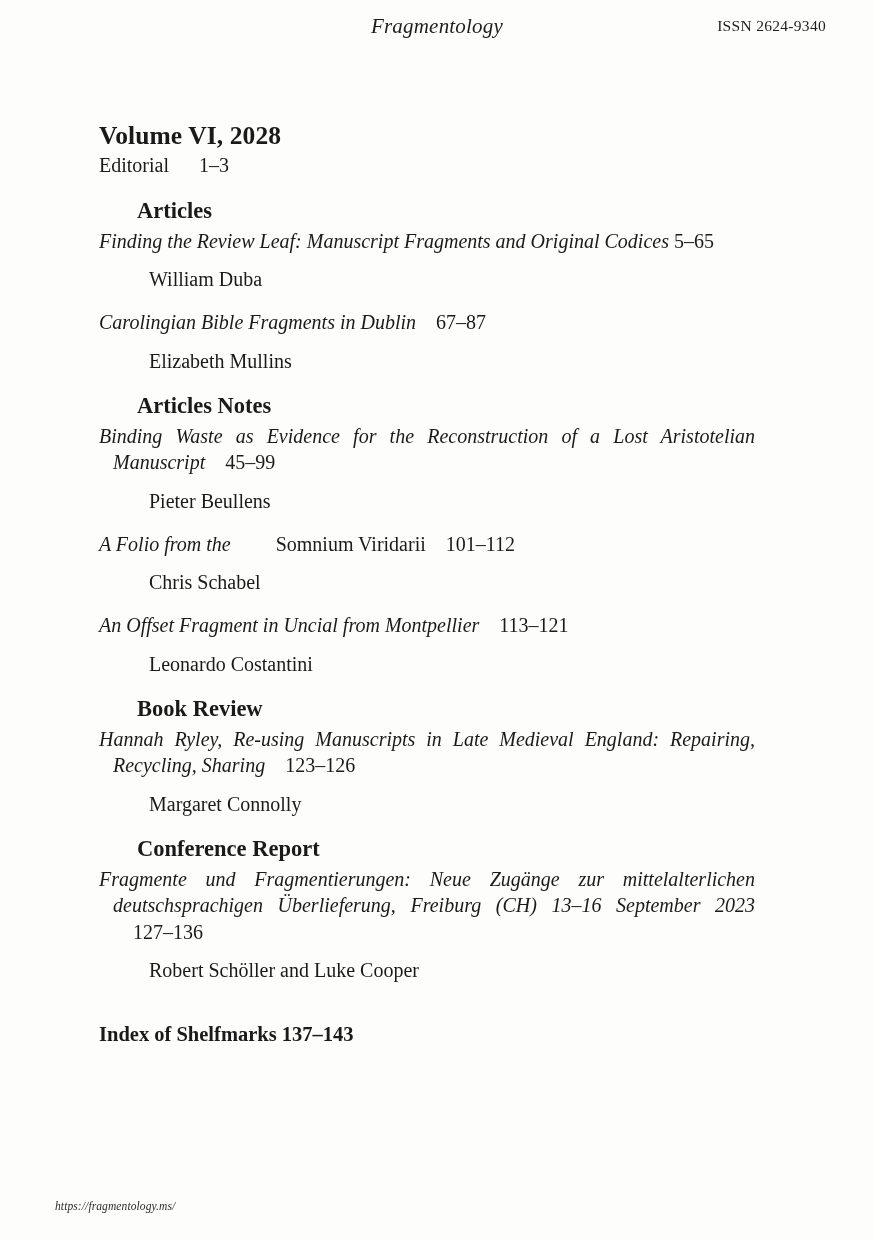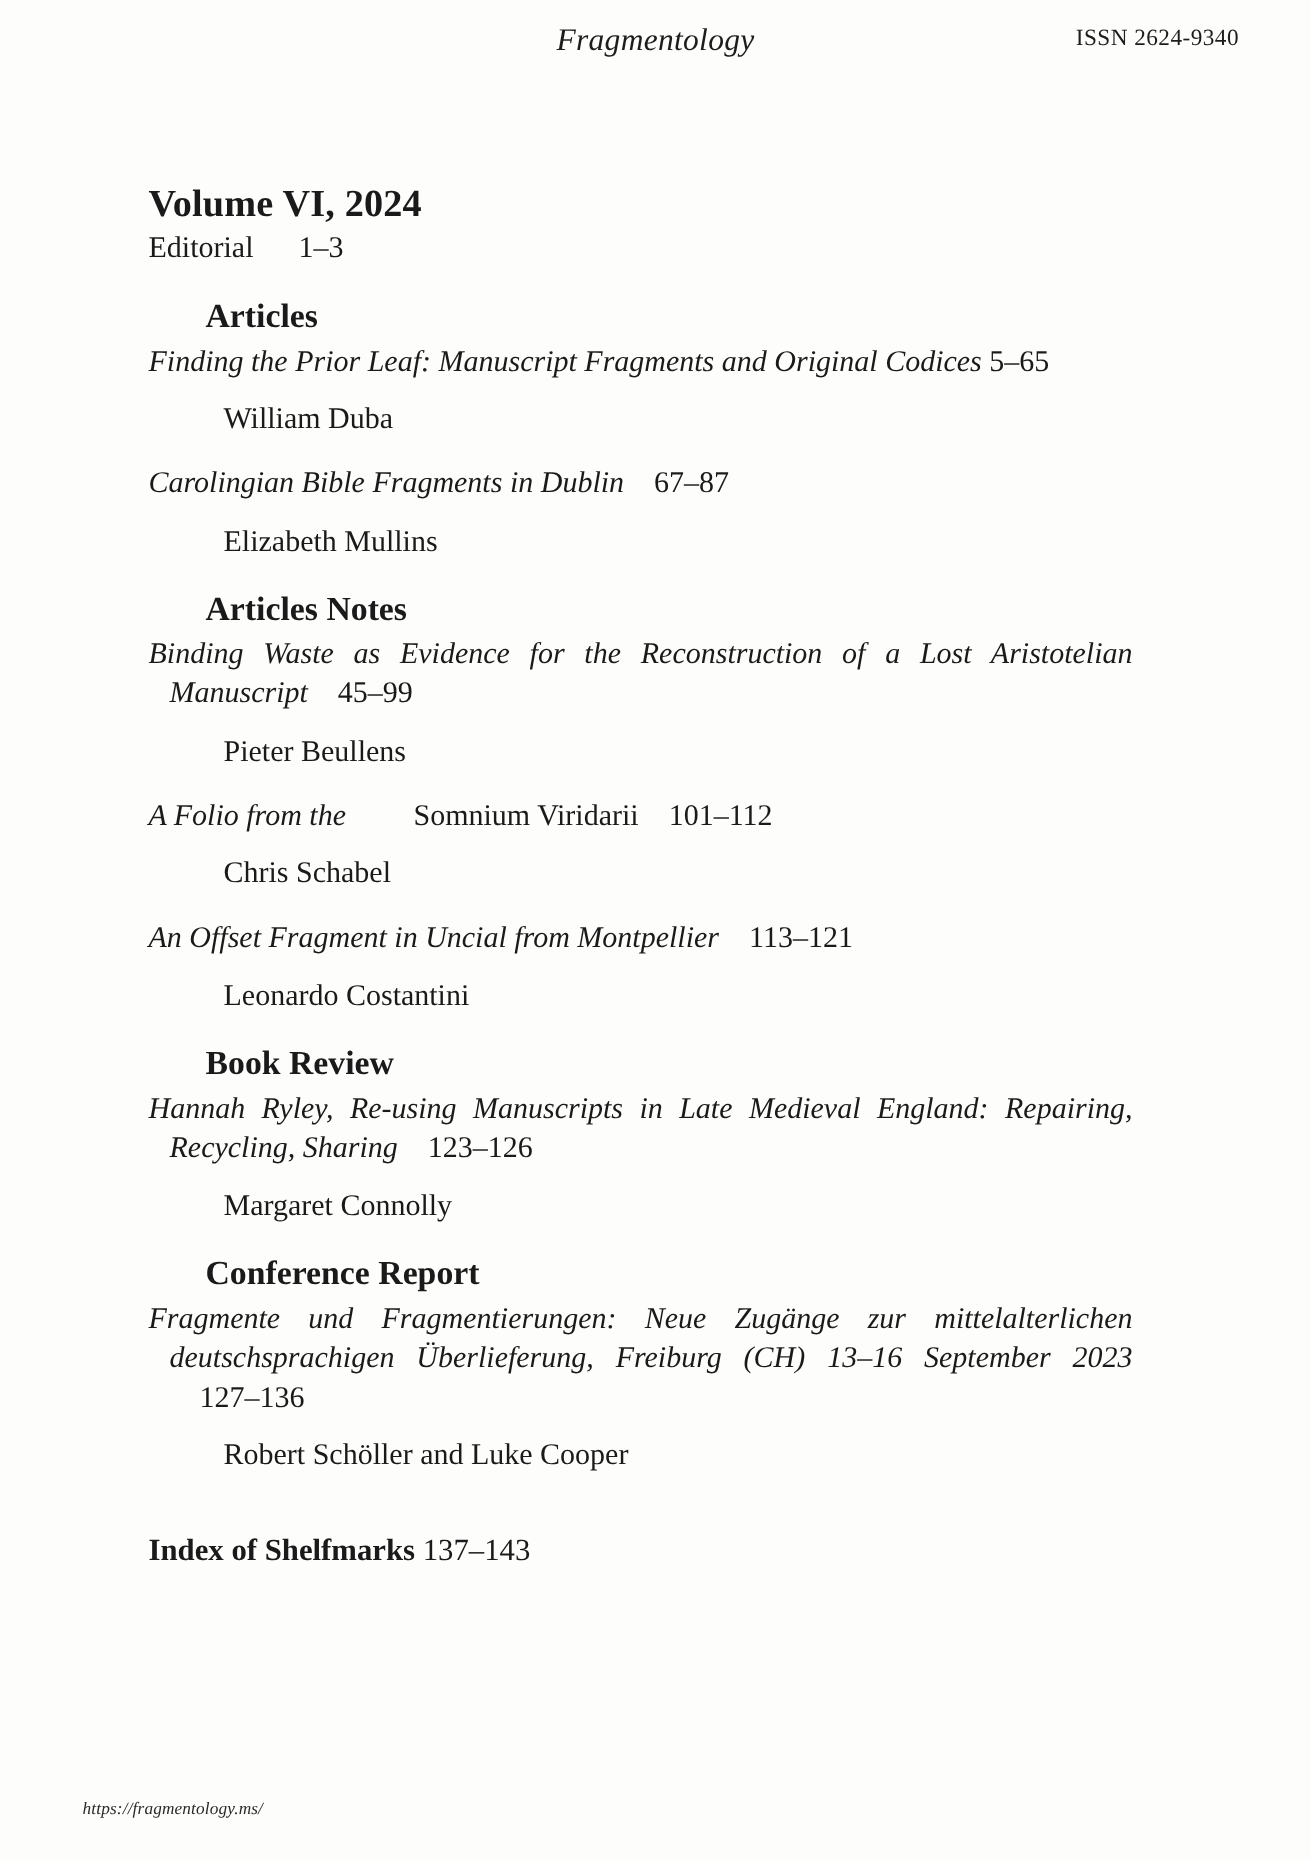--- a/index.html
+++ b/index.html
@@ -112,21 +112,21 @@
   .index-line {
     margin: 38px 0 0 0;
     font-size: 20.5px;
     line-height: 1.3;
   }
   .index-line .label {
     font-weight: bold;
     font-size: 20.5px;
   }
   .index-line .pages {
-    font-weight: normal;
+    font-weight: bold;
     margin-top: 18px;
   }
 
   
   .footer-url {
     position: absolute;
     left: 55px;
     bottom: 28px;
     font-style: italic;
     font-size: 11.5px;
@@ -139,28 +139,28 @@
 
 <div class="page">
 
   <div class="running-head">
     <div class="journal-title">Fragmentology</div>
     <div class="issn">ISSN 2624-9340</div>
   </div>
 
   <div class="content">
 
-    <h1 class="volume-title">Volume VI, 2024</h1>
+    <h1 class="volume-title">Volume VI, 2028</h1>
 
     <p class="editorial-line"><span>Editorial</span><span class="gap">      </span><span>1–3</span></p>
 
     <h2 class="section-heading">Articles</h2>
 
     <div class="entry">
-      <p class="entry-title"><span>Finding the Prior Leaf: Manuscript Fragments and Original Codices</span><span class="gap"> </span><span class="pages">5–65</span></p>
+      <p class="entry-title"><span>Finding the Review Leaf: Manuscript Fragments and Original Codices</span><span class="gap"> </span><span class="pages">5–65</span></p>
       <p class="entry-author">William Duba</p>
     </div>
 
     <div class="entry">
       <p class="entry-title"><span>Carolingian Bible Fragments in Dublin</span><span class="gap">    </span><span class="pages">67–87</span></p>
       <p class="entry-author">Elizabeth Mullins</p>
     </div>
 
     <h2 class="section-heading">Articles Notes</h2>
 

